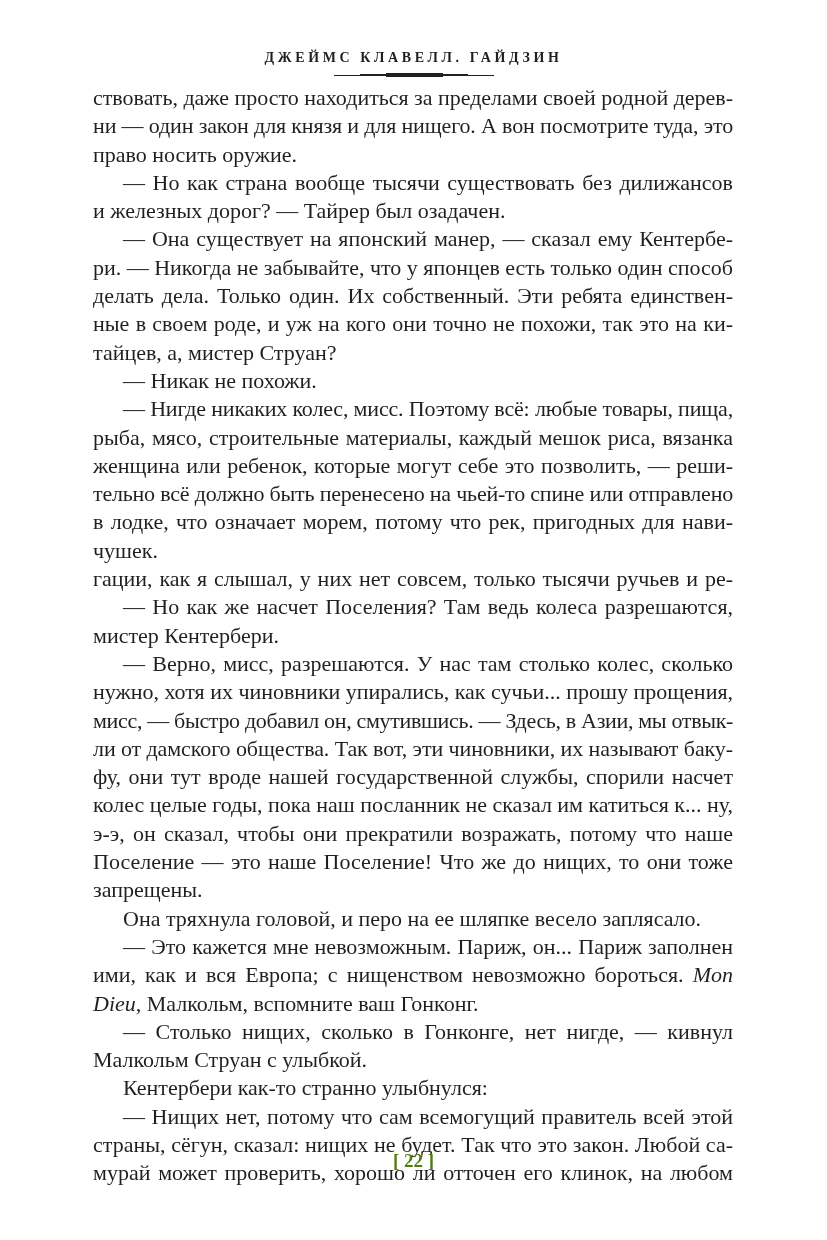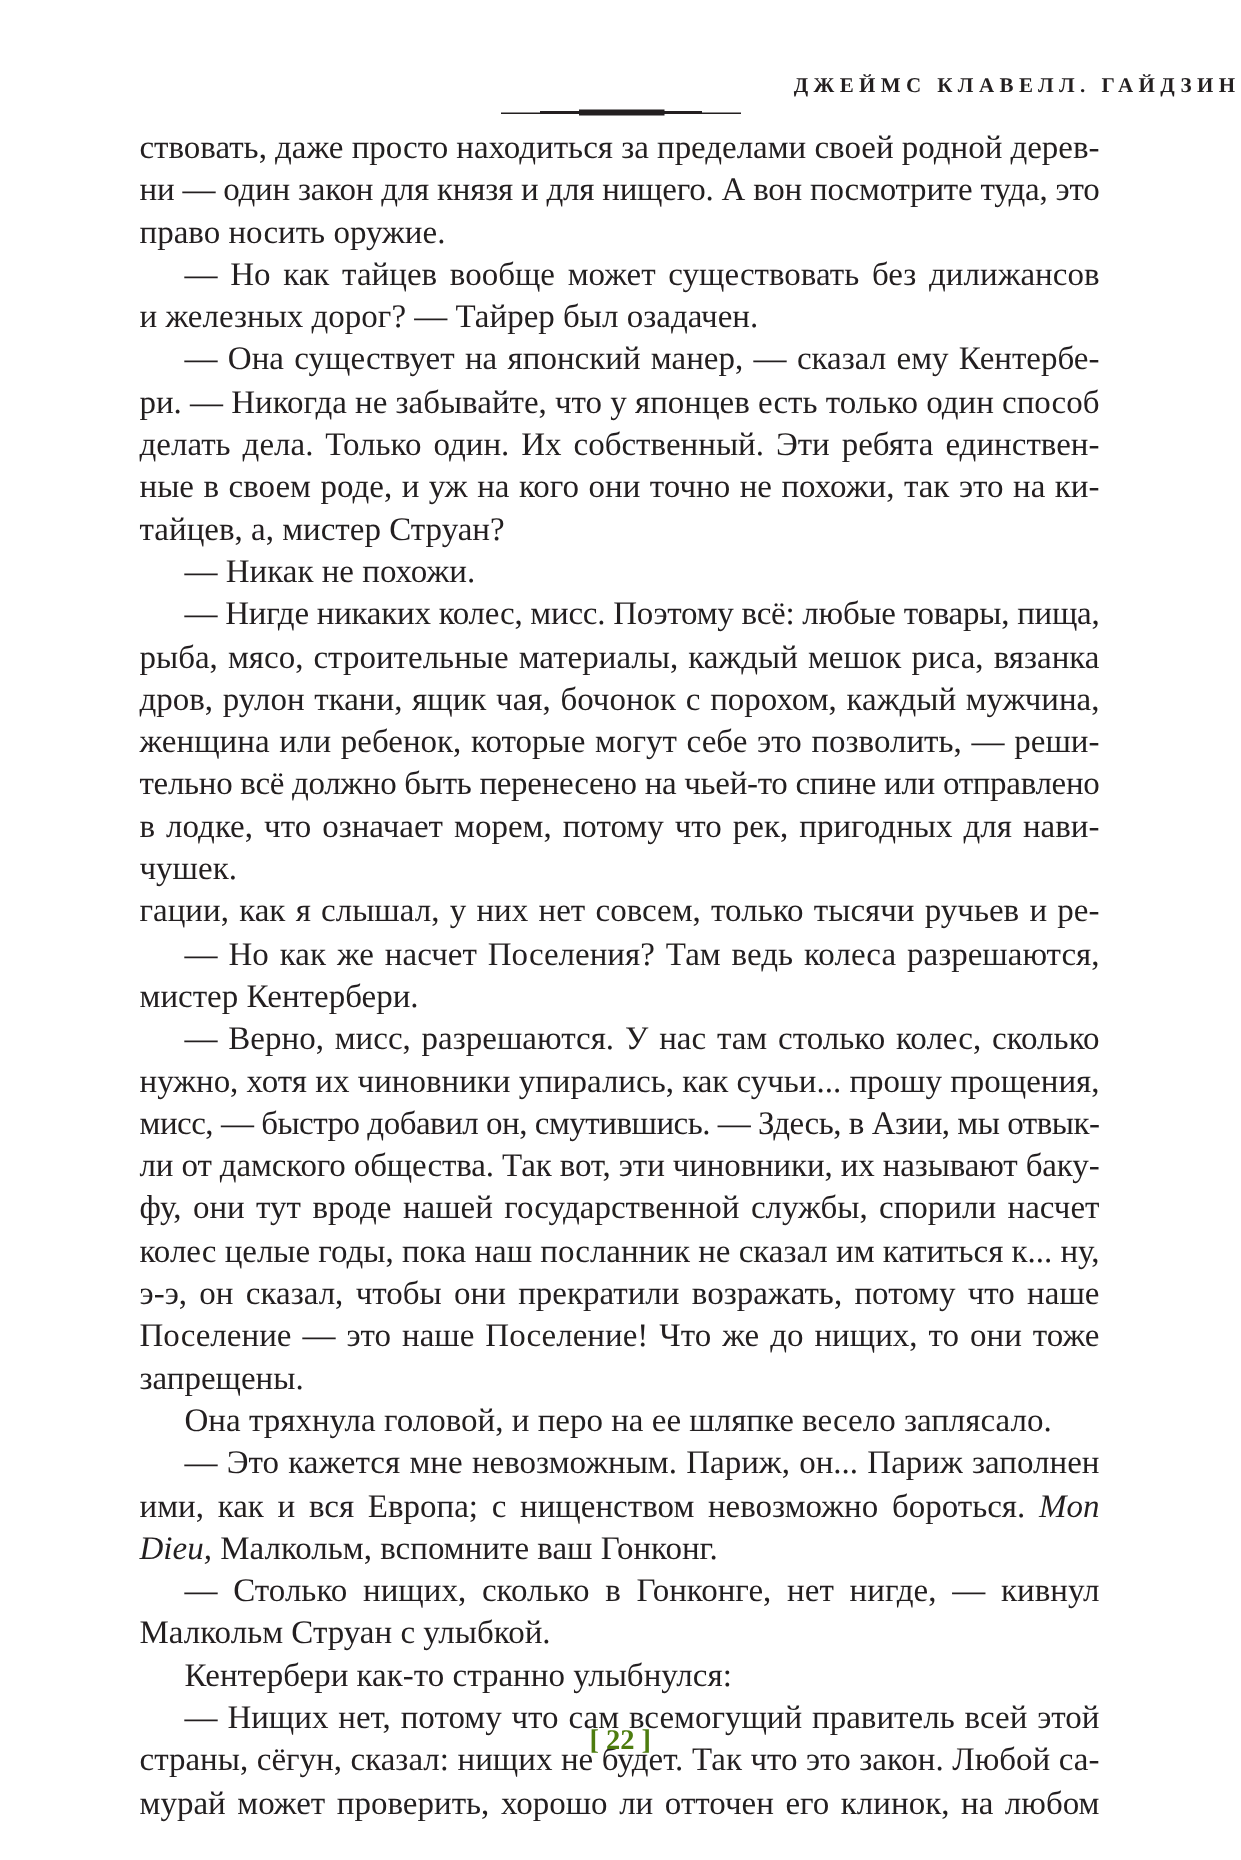--- a/index.html
+++ b/index.html
@@ -18,21 +18,21 @@
       position: absolute;
       left: 0; top: 0;
       width: 827px;
       height: 1240px;
     }
     .running-head {
       position: absolute;
       top: 50px;
       left: 0;
       width: 827px;
-      text-align: right;
+      text-align: center;
       font-family: "Liberation Serif", serif;
       font-weight: bold;
       font-size: 14px;
       letter-spacing: 3.6px;
       color: #231f20;
     }
     .ornament {
       position: absolute;
       top: 73px;
       left: 334px;
@@ -92,31 +92,30 @@
   <div class="running-head">ДЖЕЙМС КЛАВЕЛЛ. ГАЙДЗИН</div>
   <div class="ornament">
     <div class="thin"></div>
     <div class="mid"></div>
     <div class="thick"></div>
   </div>
   <div class="body-text" id="body-text">
       <div class="line" style="letter-spacing: -0.0173077px;"><span>ствовать, даже просто находиться за пределами своей родной дерев-</span></div>
       <div class="line" style="letter-spacing: -0.147727px;"><span>ни — один закон для князя и для нищего. А вон посмотрите туда, это</span></div>
       <div class="line last"><span>право носить оружие.</span></div>
-      <div class="line indent"><span>— Но как тайцев вообще может существовать без дилижансов</span></div>
+      <div class="line indent"><span>— Но как страна вообще тысячи существовать без дилижансов</span></div>
       <div class="line last"><span>и железных дорог? — Тайрер был озадачен.</span></div>
       <div class="line indent"><span>— Она существует на японский манер, — сказал ему Кентербе-</span></div>
       <div class="line" style="letter-spacing: -0.0132212px;"><span>ри. — Никогда не забывайте, что у японцев есть только один способ</span></div>
       <div class="line"><span>делать дела. Только один. Их собственный. Эти ребята единствен-</span></div>
       <div class="line"><span>ные в своем роде, и уж на кого они точно не похожи, так это на ки-</span></div>
       <div class="line last"><span>тайцев, а, мистер Струан?</span></div>
       <div class="line indent last"><span>— Никак не похожи.</span></div>
       <div class="line indent" style="letter-spacing: -0.171107px;"><span>— Нигде никаких колес, мисс. Поэтому всё: любые товары, пища,</span></div>
       <div class="line"><span>рыба, мясо, строительные материалы, каждый мешок риса, вязанка</span></div>
-      <div class="line"><span>дров, рулон ткани, ящик чая, бочонок с порохом, каждый мужчина,</span></div>
       <div class="line"><span>женщина или ребенок, которые могут себе это позволить, — реши-</span></div>
       <div class="line" style="letter-spacing: -0.208894px;"><span>тельно всё должно быть перенесено на чьей-то спине или отправлено</span></div>
       <div class="line"><span>в лодке, что означает морем, потому что рек, пригодных для нави-</span></div>
       <div class="line last"><span>чушек.</span></div>
       <div class="line"><span>гации, как я слышал, у них нет совсем, только тысячи ручьев и ре-</span></div>
       <div class="line indent"><span>— Но как же насчет Поселения? Там ведь колеса разрешаются,</span></div>
       <div class="line last"><span>мистер Кентербери.</span></div>
       <div class="line indent"><span>— Верно, мисс, разрешаются. У нас там столько колес, сколько</span></div>
       <div class="line" style="letter-spacing: -0.00976562px;"><span>нужно, хотя их чиновники упирались, как сучьи... прошу прощения,</span></div>
       <div class="line" style="letter-spacing: -0.329087px;"><span>мисс, — быстро добавил он, смутившись. — Здесь, в Азии, мы отвык-</span></div>

